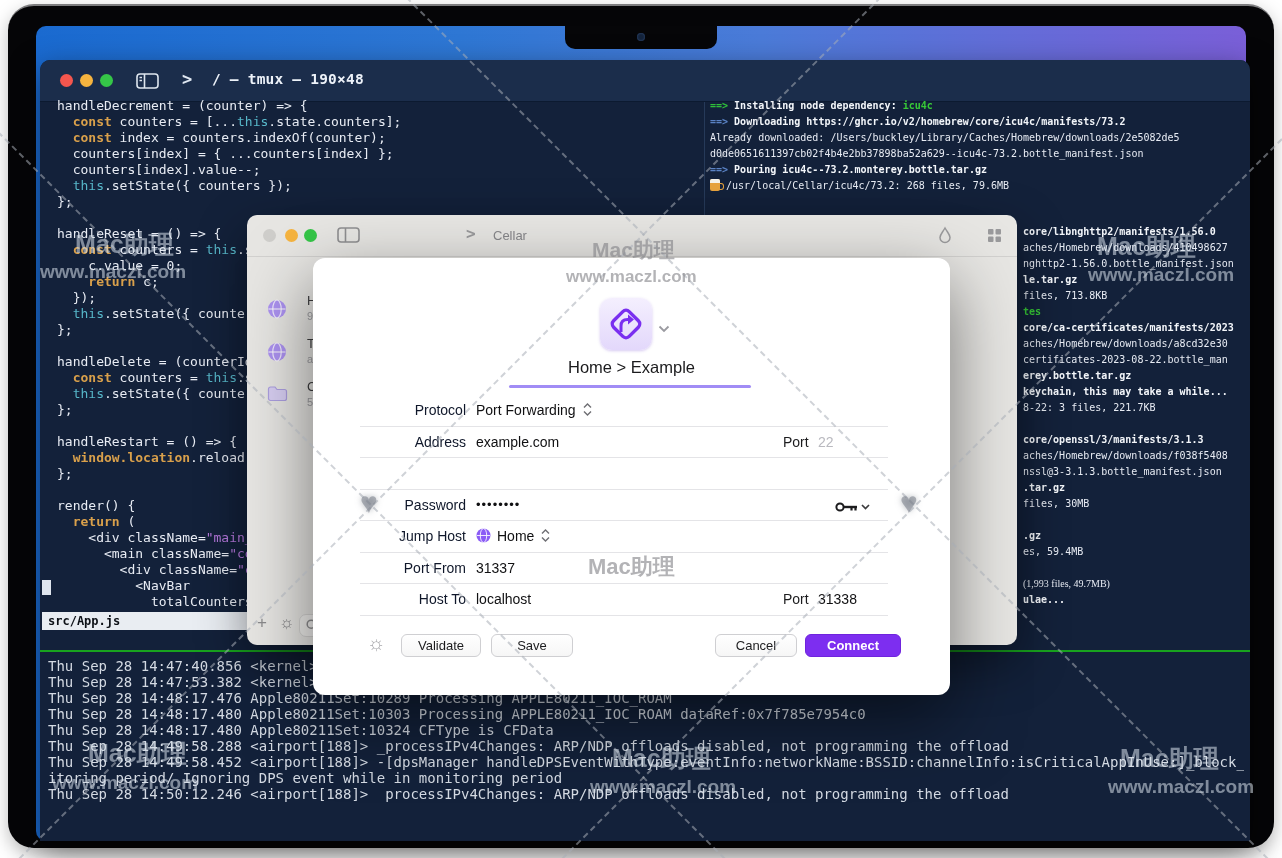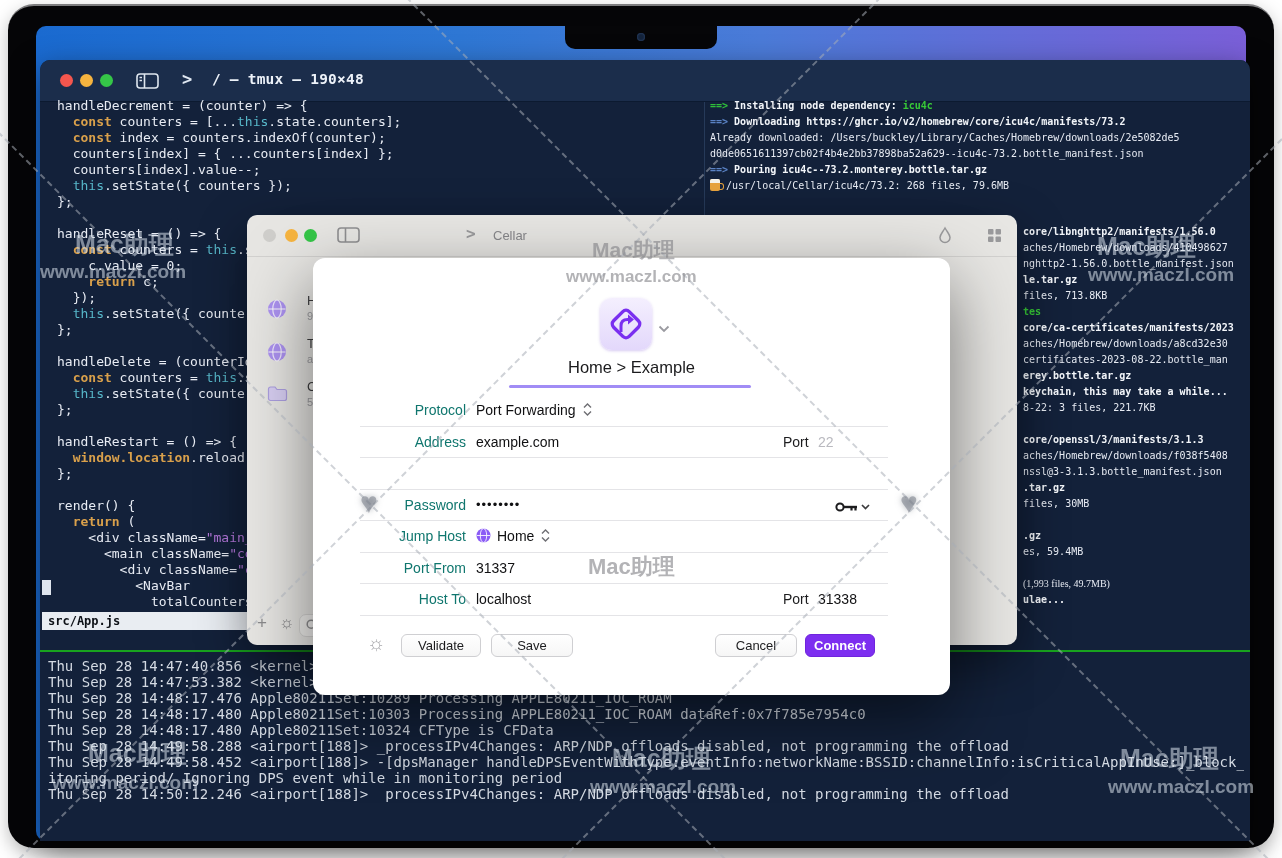--- a/index.html
+++ b/index.html
@@ -68,21 +68,21 @@
 
   
   .dialog{position:absolute;left:313px;top:258px;width:637px;height:437px;background:#ffffff;
           border-radius:12px;box-shadow:0 24px 70px rgba(0,0,0,.5);}
   .app-icon{position:absolute;left:287px;top:40px;width:52px;height:52px;border-radius:12px;
             background:linear-gradient(180deg,#f4effe,#e3d8fb);box-shadow:0 1px 3px rgba(90,40,200,.25);}
   .dlg-title{position:absolute;left:0;top:100px;width:100%;text-align:center;font-size:16.5px;
              color:#1b1b1d;}
   .dlg-underline{position:absolute;left:196px;top:127px;width:242px;height:2.5px;background:#a18cf5;border-radius:2px;}
   .drow{position:absolute;left:0;width:100%;height:22px;line-height:22px;font-size:14px;}
-  .dlabel{position:absolute;left:33px;width:120px;text-align:right;color:#0f766e;}
+  .dlabel{position:absolute;left:33px;width:120px;text-align:right;color:#0f172a;}
   .dvalue{position:absolute;left:163px;color:#101012;}
   .r-label{position:absolute;left:470px;color:#1c1c1e;}
   .r-value{position:absolute;left:505px;color:#101012;}
   .placeholder{color:#b9b9bf;}
   .dsep{position:absolute;left:47px;width:528px;height:1px;background:#e4e4e7;}
   .stepper{display:inline-block;margin-left:7px;vertical-align:-1px;}
   .btn{position:absolute;height:23px;line-height:21px;text-align:center;font-size:13px;color:#1c1c1e;
        background:linear-gradient(#ffffff,#f6f6f6);border:1px solid #cfcfd2;border-radius:6px;}
   .btn.primary{background:#7d2ef0;border-color:#6f24dd;color:#ffffff;font-weight:600;}
   .sun{position:absolute;font-size:20px;color:#a9a9ad;}
@@ -343,21 +343,21 @@
       <span class="dvalue">localhost</span>
       <span class="r-label">Port</span>
       <span class="r-value">31338</span>
     </div>
     <div class="dsep" style="top:356.5px"></div>
 
     <span class="sun" style="left:54px;top:374px">☼</span>
     <div class="btn" style="left:88px;top:376px;width:80px">Validate</div>
     <div class="btn" style="left:178px;top:376px;width:82px">Save</div>
     <div class="btn" style="left:402px;top:376px;width:82px">Cancel</div>
-    <div class="btn primary" style="left:492px;top:376px;width:70px">Connect</div>
+    <div class="btn primary" style="left:492px;top:376px;width:96px">Connect</div>
   </div>
 
   <div class="wm-layer">
     <div class="dash" style="left:-728px;top:505px;transform:rotate(45deg)"></div>
     <div class="dash" style="left:-728px;top:505px;transform:rotate(-45deg)"></div>
     <div class="dash" style="left:-185px;top:505px;transform:rotate(45deg)"></div>
     <div class="dash" style="left:-185px;top:505px;transform:rotate(-45deg)"></div>
     <span class="heart" style="left:360px;top:486px">♥</span>
     <span class="heart" style="left:900px;top:486px">♥</span>
     <div id="wm-texts">

